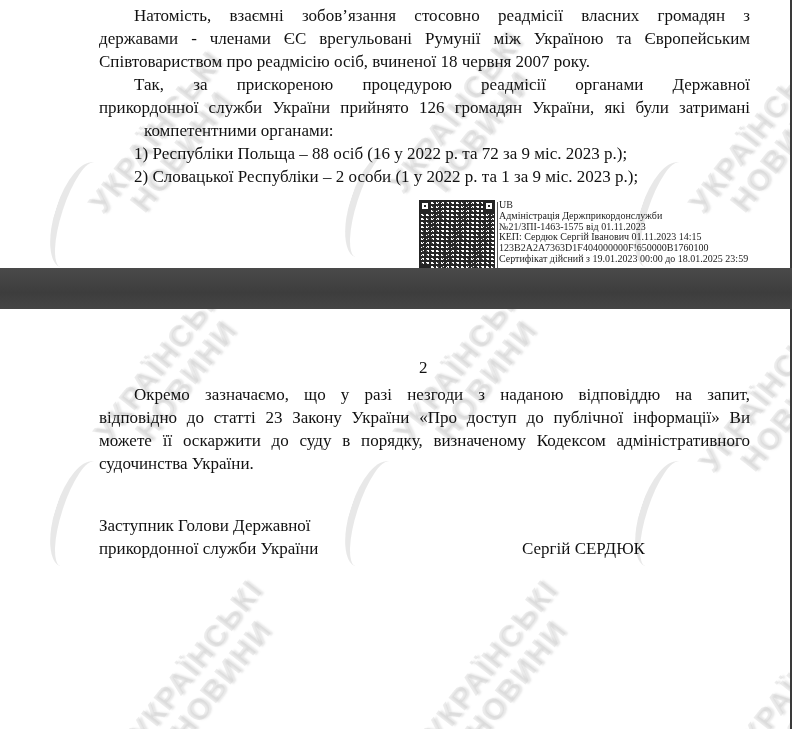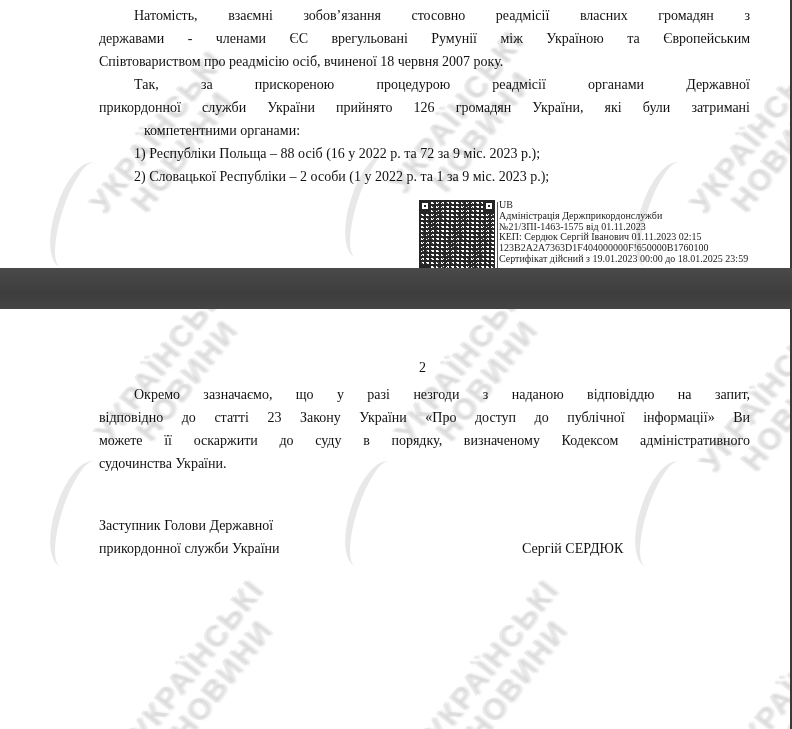--- a/index.html
+++ b/index.html
@@ -48,21 +48,21 @@
     .wm-arc {
       position: absolute;
       width: 38px; height: 110px;
       border-left: 7px solid rgba(205,205,205,0.45);
       border-radius: 50% 0 0 50%;
       transform: rotate(18deg);
       pointer-events: none;
     }
     .text {
       position: absolute;
-      font-size: 14px;
+      font-size: 17px;
       line-height: 23px;
       white-space: nowrap;
     }
     .justify {
       white-space: normal;
       text-align: justify;
       text-align-last: justify;
     }
     .sig-block {
       position: absolute;
@@ -135,21 +135,21 @@
     <div class="qr">
       <div class="qr-finder" style="left:0; top:0;"></div>
       <div class="qr-finder" style="right:0; top:0;"></div>
       <div class="qr-finder" style="left:0; bottom:0;"></div>
     </div>
     <div class="sig-divider"></div>
     <div class="sig-lines">
       <div>UB</div>
       <div>Адміністрація Держприкордонслужби</div>
       <div>№21/ЗПІ-1463-1575 від 01.11.2023</div>
-      <div>КЕП: Сердюк  Сергій Іванович 01.11.2023 02:15</div>
+      <div>КЕП: Сердюк  Сергій Іванович 01.11.2023 14:15</div>
       <div>123B2A2A7363D1F404000000F!650000B1760100</div>
       <div>Сертифікат дійсний з 19.01.2023 00:00 до 18.01.2025 23:59</div>
     </div>
   </div>
 </div>
 
 <div class="page-gap"></div>
 
 <div class="page page-2">
   <div class="wm-arc" style="left:55px; top:150px;"></div>

